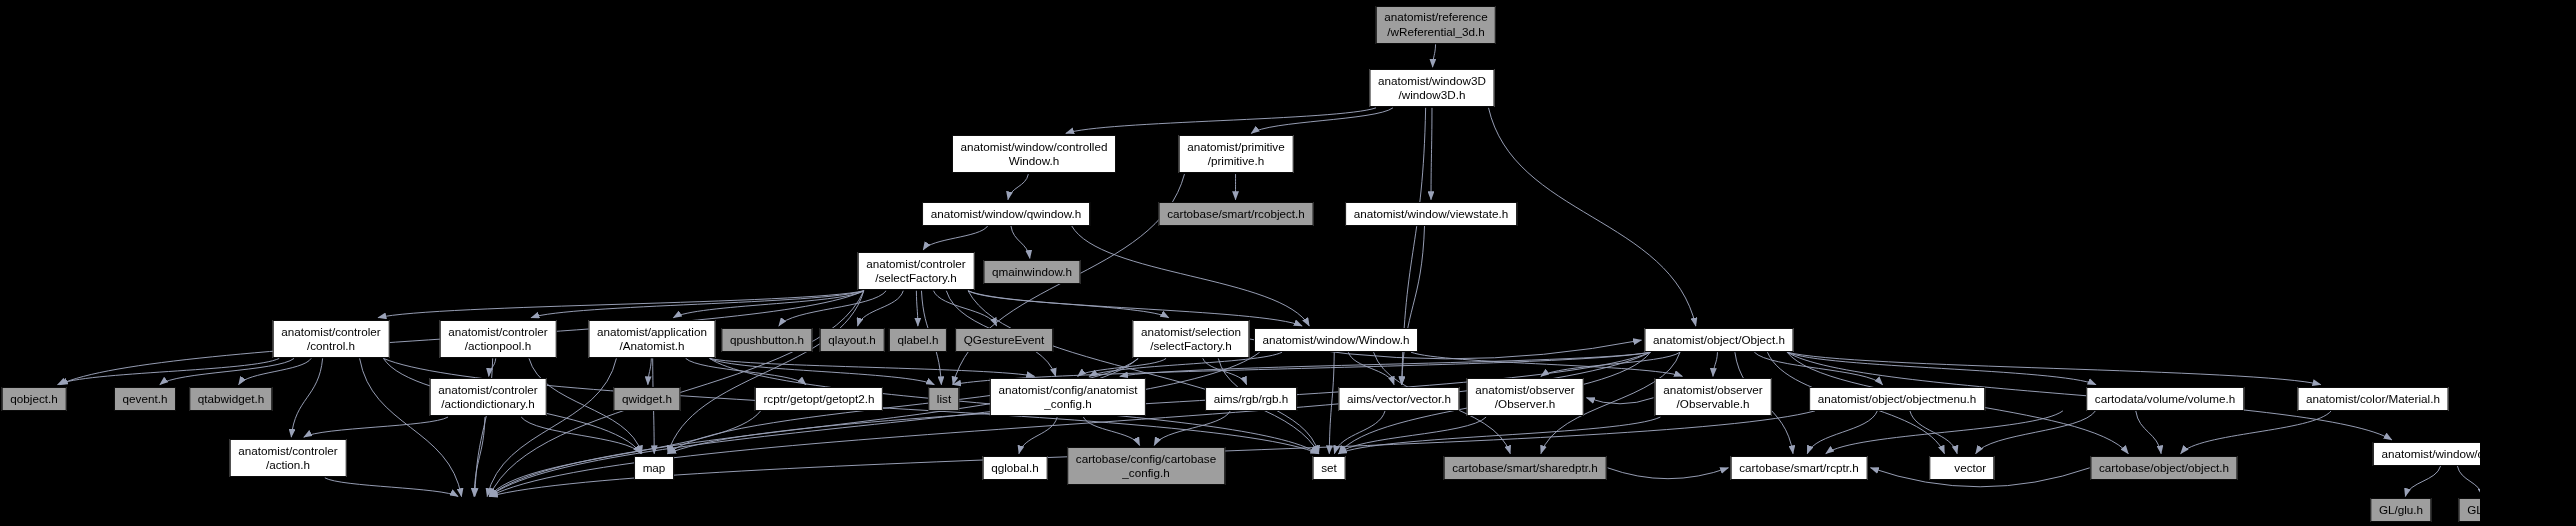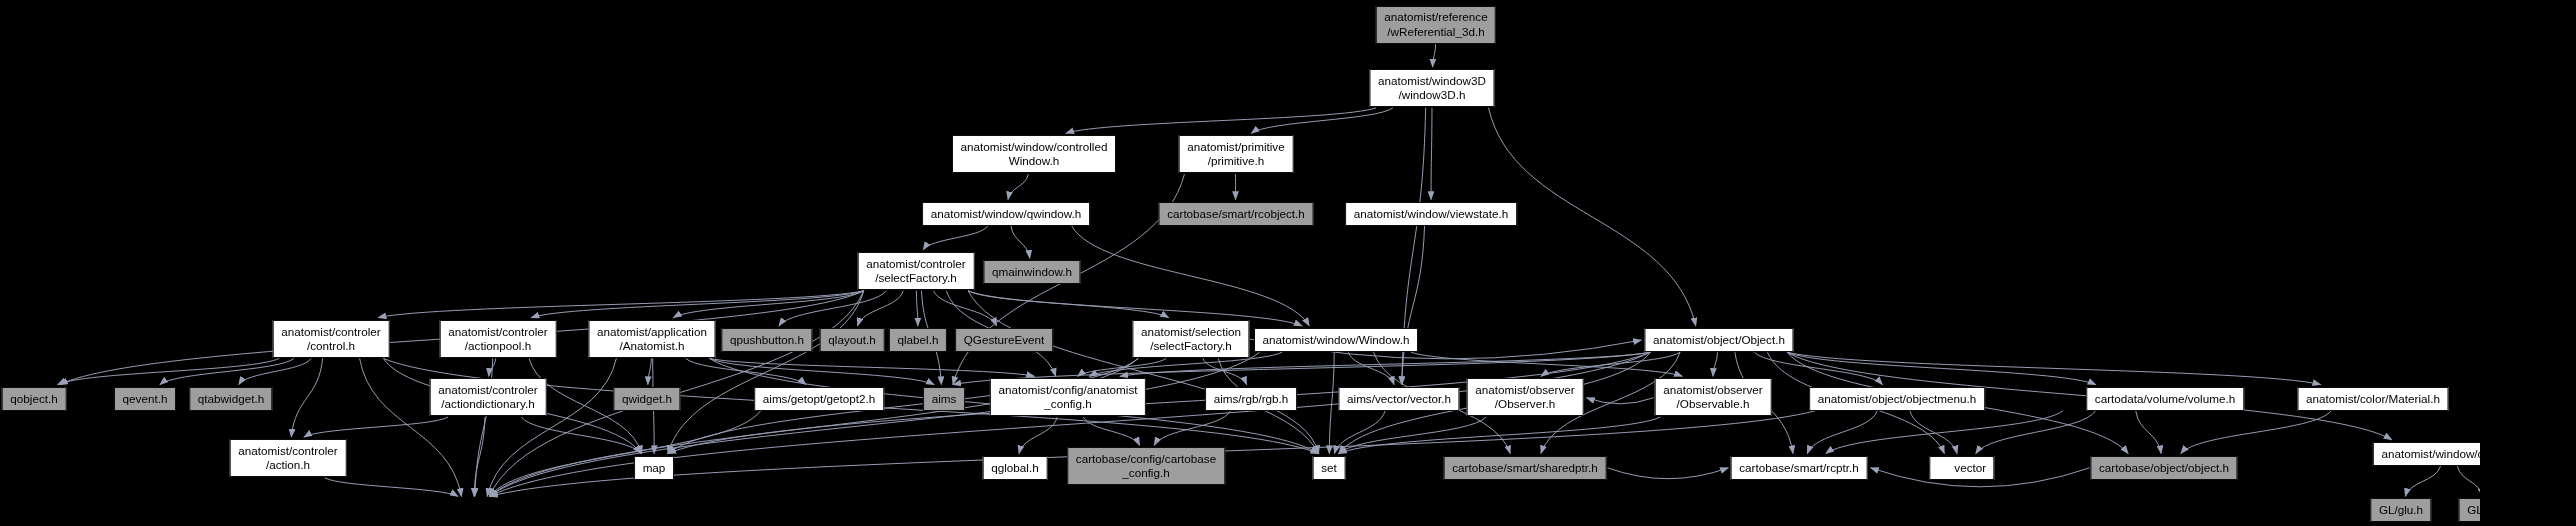--- a/index.html
+++ b/index.html
@@ -229,24 +229,24 @@
       <span class="nline">qtabwidget.h</span>
     </div>
     <div class="node" style="left: 488px; top: 378px;">
       <span class="nline">anatomist/controler</span>
       <span class="nline">/actiondictionary.h</span>
     </div>
     <div class="node external" style="left: 647px; top: 387px;">
       <span class="nline">qwidget.h</span>
     </div>
     <div class="node" style="left: 819px; top: 387px;">
-      <span class="nline">aims/getopt/getopt2.h</span>
+      <span class="nline">rcptr/getopt/getopt2.h</span>
     </div>
     <div class="node external" style="left: 944px; top: 387px;">
-      <span class="nline">aims</span>
+      <span class="nline">list</span>
     </div>
     <div class="node" style="left: 1068px; top: 378px;">
       <span class="nline">anatomist/config/anatomist</span>
       <span class="nline">_config.h</span>
     </div>
     <div class="node" style="left: 1251px; top: 387px;">
       <span class="nline">aims/rgb/rgb.h</span>
     </div>
     <div class="node" style="left: 1399px; top: 387px; text-align: center;">
       <span class="nline">aims/vector/vector.h</span>

